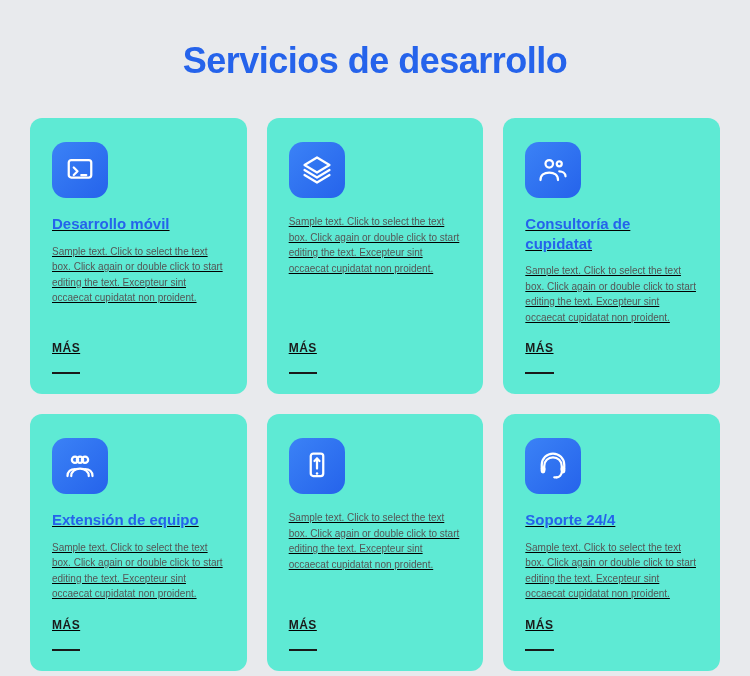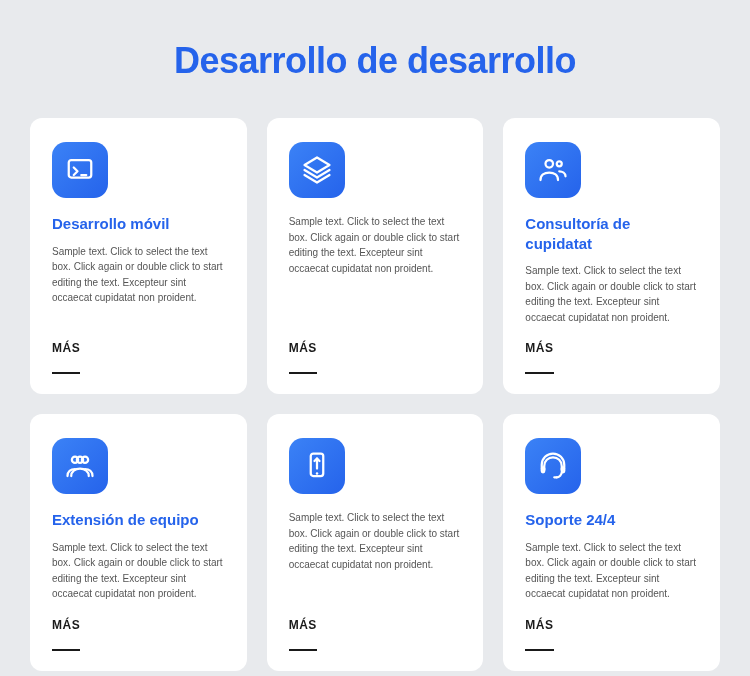--- a/index.html
+++ b/index.html
@@ -29,26 +29,27 @@
     }
 
     .cards-grid {
       display: grid;
       grid-template-columns: repeat(3, 1fr);
       gap: 20px;
       width: 100%;
     }
 
     .card {
-      background: #ffffff;
+      background: #5eead4;
       border-radius: 12px;
       padding: 24px 22px 20px;
       display: flex;
       flex-direction: column;
       align-items: flex-start;
+      text-decoration: underline;
     }
 
     .card-icon-wrapper {
       width: 56px;
       height: 56px;
       background: linear-gradient(135deg, #3b82f6, #2563eb);
       border-radius: 14px;
       display: flex;
       align-items: center;
       justify-content: center;
@@ -89,21 +90,21 @@
       text-decoration: none;
       letter-spacing: 0.5px;
       border-bottom: 2px solid #1a1a1a;
       padding-bottom: 17px;
       text-transform: uppercase;
     }
   </style>
 </head>
 <body>
 
-<h1 class="page-title">Desarrollo de desarrollo</h1>
+<h1 class="page-title">Servicios de desarrollo</h1>
 
 <div class="cards-grid">
 
   <div class="card">
     <div class="card-icon-wrapper">
       <svg viewBox="0 0 24 24">
 
         <rect x="3" y="4" width="18" height="14" rx="2"></rect>
         <polyline points="7,10 10,13 7,16"></polyline>
         <line x1="13" y1="16" x2="17" y2="16"></line>

